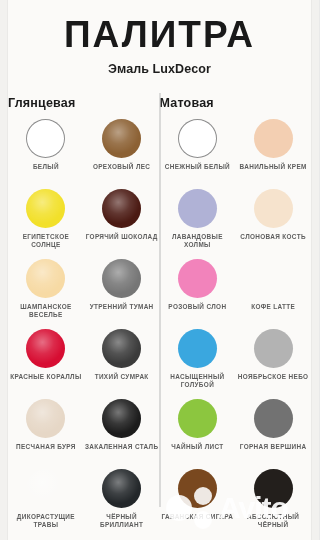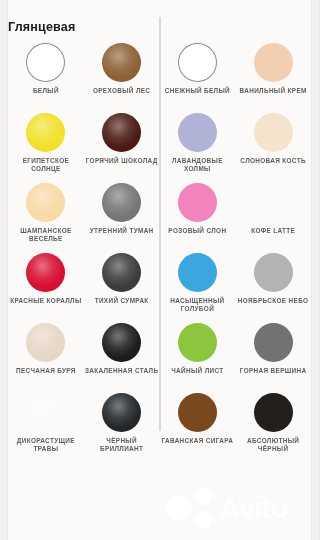--- a/index.html
+++ b/index.html
@@ -133,23 +133,28 @@
     font-family: "Liberation Sans", sans-serif;
     letter-spacing: -1px;
   }
 </style>
 </head>
 <body>
 
 <div class="page">
   <div class="sheet">
 
+    <div class="header">
+      <h1 class="main-title">ПАЛИТРА</h1>
+      <div class="subtitle">Эмаль LuxDecor</div>
+    </div>
 
     <div class="col-headers">
       <div class="col-header">Глянцевая</div>
+      <div class="col-header">Матовая</div>
     </div>
 
     <div class="grid-wrap">
       <div class="divider"></div>
       <div class="columns">
         <div class="column" id="col-glossy">
             <div class="row">
               <div class="swatch-cell">
                 <div class="dot outline"></div>
                 <div class="cap">БЕЛЫЙ</div>

